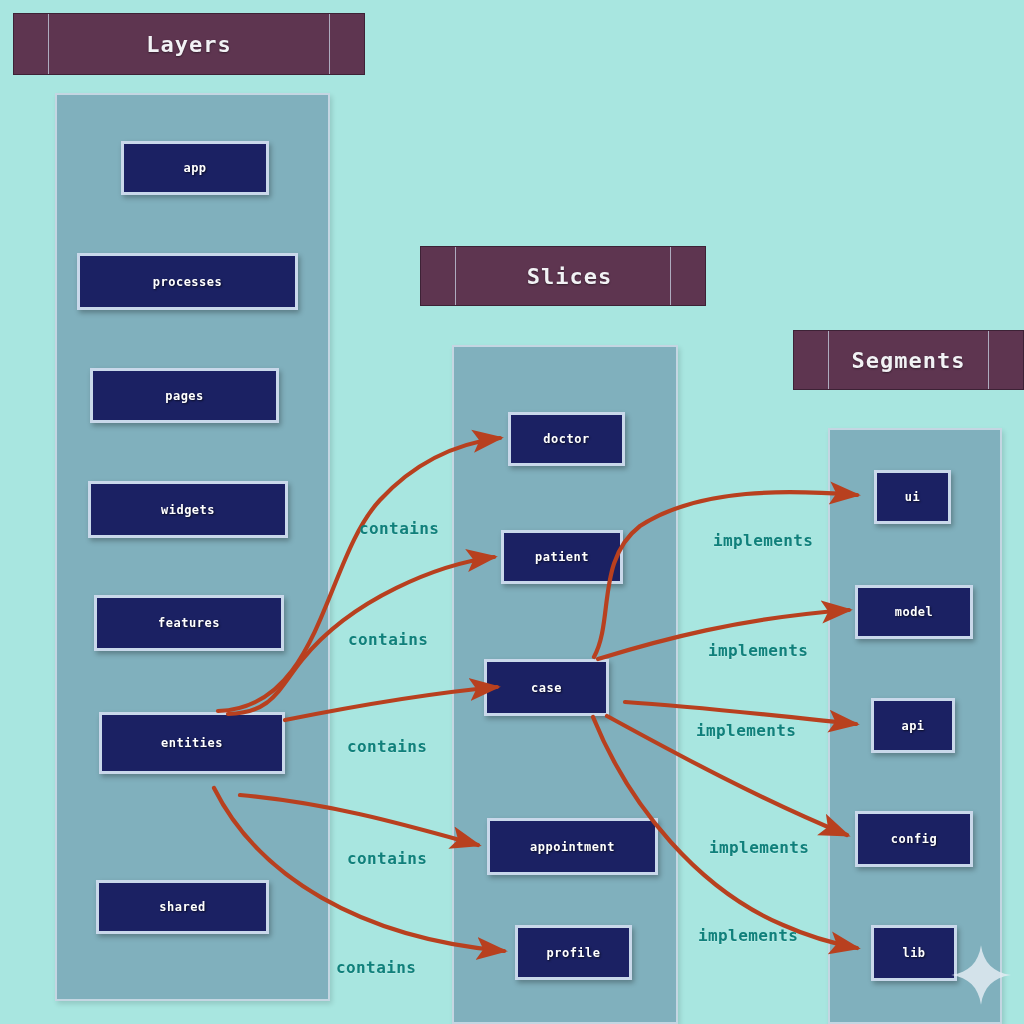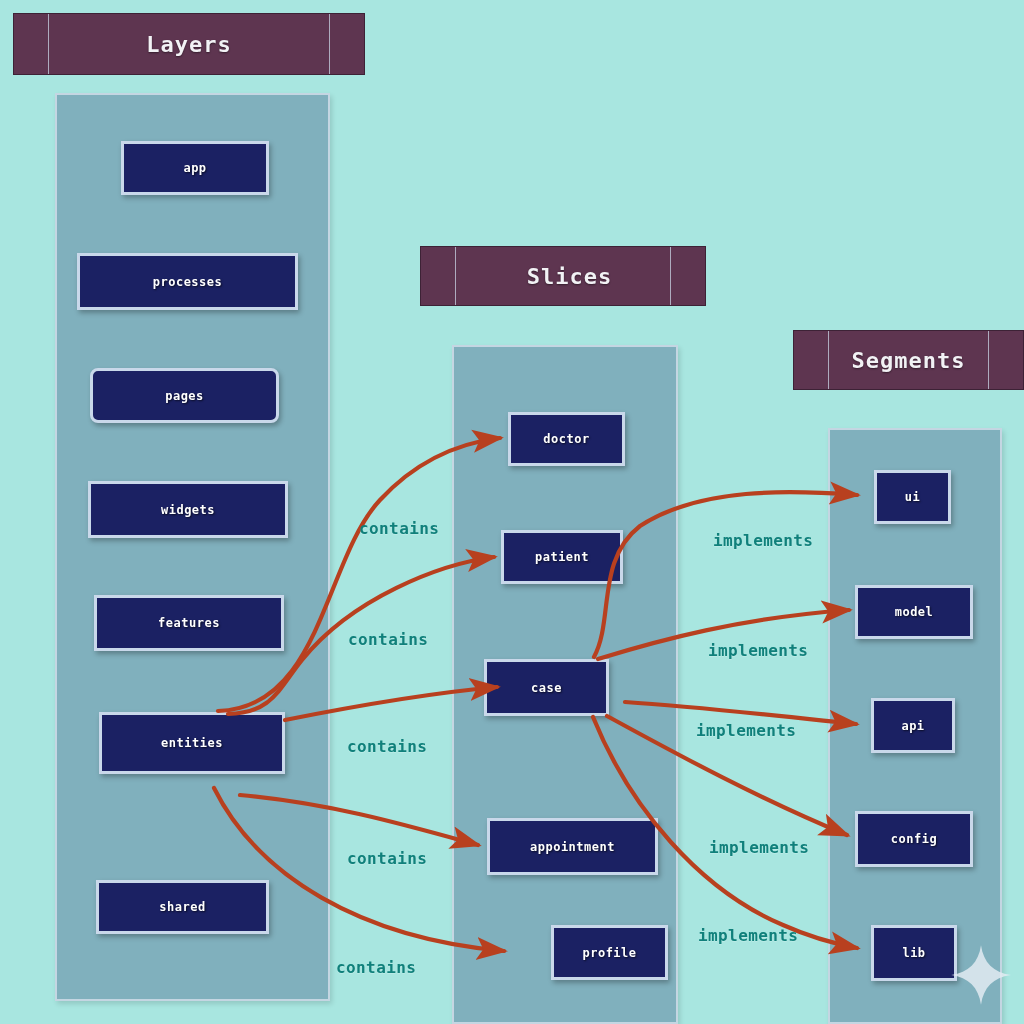--- a/index.html
+++ b/index.html
@@ -177,21 +177,21 @@
   <div class="edge-label" style="left:696px; top:721px;">implements</div>
   <div class="edge-label" style="left:709px; top:838px;">implements</div>
   <div class="edge-label" style="left:698px; top:926px;">implements</div>
 
   <div class="node" style="left:121px; top:141px; width:148px; height:54px;">
     <span>app</span>
   </div>
   <div class="node" style="left:77px; top:253px; width:221px; height:57px;">
     <span>processes</span>
   </div>
-  <div class="node" style="left:90px; top:368px; width:189px; height:55px;border-radius:8px;">
+  <div class="node" style="left:90px; top:368px; width:189px; height:55px;">
     <span>pages</span>
   </div>
   <div class="node" style="left:88px; top:481px; width:200px; height:57px;">
     <span>widgets</span>
   </div>
   <div class="node" style="left:94px; top:595px; width:190px; height:56px;">
     <span>features</span>
   </div>
   <div class="node" style="left:99px; top:712px; width:186px; height:62px;">
     <span>entities</span>
@@ -205,21 +205,21 @@
   </div>
   <div class="node" style="left:501px; top:530px; width:122px; height:54px;">
     <span>patient</span>
   </div>
   <div class="node" style="left:484px; top:659px; width:125px; height:57px;">
     <span>case</span>
   </div>
   <div class="node" style="left:487px; top:818px; width:171px; height:57px;">
     <span>appointment</span>
   </div>
-  <div class="node" style="left:515px; top:925px; width:117px; height:55px;margin-left:36px;">
+  <div class="node" style="left:515px; top:925px; width:117px; height:55px;">
     <span>profile</span>
   </div>
 
   <div class="node" style="left:874px; top:470px; width:77px; height:54px;">
     <span>ui</span>
   </div>
   <div class="node" style="left:855px; top:585px; width:118px; height:54px;">
     <span>model</span>
   </div>
   <div class="node" style="left:871px; top:698px; width:84px; height:55px;">

